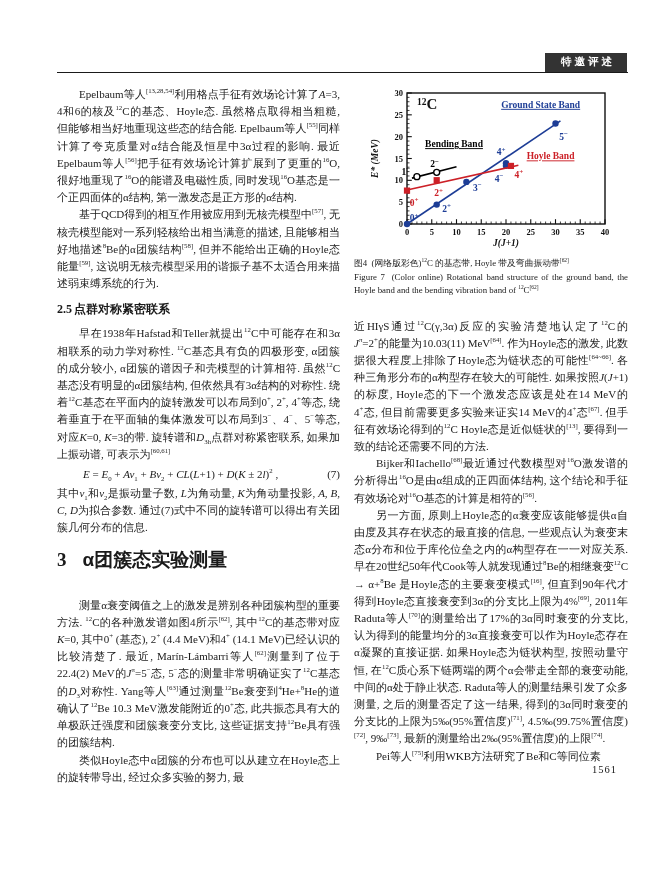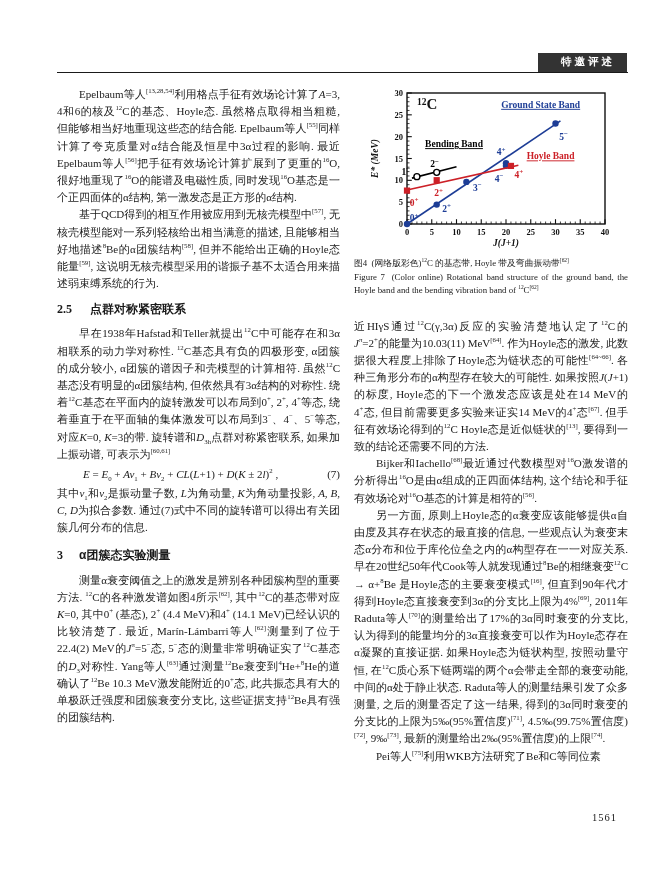--- a/index.html
+++ b/index.html
@@ -6,53 +6,53 @@
   body{
     width:662px;height:883px;background:#ffffff;position:relative;
     font-family:"Liberation Serif","DejaVu Serif",serif;color:#1a1a1a;
     overflow:hidden;
   }
   .content{position:absolute;left:57px;top:50px;width:571px;}
   .badge{
     position:absolute;top:3px;right:1px;background:#333333;color:#ffffff;
     font-family:"Liberation Sans","DejaVu Sans",sans-serif;
     font-size:10.5px;font-weight:bold;letter-spacing:3px;
-    padding:2px 12px 3px 23px;
+    padding:2px 12px 3px 16px;
   }
   .rule{position:absolute;top:22px;left:0;width:100%;border-top:1.6px solid #1a1a1a;}
   .columns{position:absolute;top:36px;left:0;width:571px;display:flex;}
   .col-left{width:283px;margin-right:14px;}
   .col-right{width:274px;}
   .para{
     font-size:11px;line-height:17.2px;text-align:justify;
     text-indent:2em;margin:0;
   }
   .para.noindent{text-indent:0;}
   sup{font-size:0.62em;line-height:0;}
   sub{font-size:0.62em;line-height:0;}
   .h25{
     font-family:"Liberation Sans","DejaVu Sans",sans-serif;
     font-size:12px;font-weight:bold;margin:9px 0 7px 0;
   }
-  .h25 .no{margin-right:18px;font-family:"Liberation Serif",serif;}
+  .h25 .no{margin-right:2px;font-family:"Liberation Serif",serif;}
   .h3{
     font-family:"Liberation Sans","DejaVu Sans",sans-serif;
-    font-size:12px;font-weight:bold;margin:10px 0 8px 0;
+    font-size:19px;font-weight:bold;margin:10px 0 24px 0;
   }
   .h3 .no{margin-right:16px;font-family:"Liberation Serif",serif;}
   .equation{
     display:flex;align-items:center;justify-content:space-between;
     font-size:11px;margin:5px 0 5px 0;padding-left:26px;
   }
   .figure{margin-bottom:20px;}
   .figure svg{display:block;margin:0 auto;}
   .caption{font-size:8.8px;line-height:13.5px;text-align:justify;margin-top:7px;}
   .caption .cn{display:block;}
   .caption b{font-weight:normal;}
-  .pagenum{position:absolute;left:592px;top:812px;font-size:10.5px;letter-spacing:1px;}
+  .pagenum{position:absolute;left:592px;top:764px;font-size:10.5px;letter-spacing:1px;}
 </style>
 </head>
 <body>
 
 <div class="content">
 
   <div class="badge">特邀评述</div>
   <div class="rule"></div>
 
   <div class="columns">
@@ -72,20 +72,21 @@
         <span>(7)</span>
       </div>
 
       <p class="para noindent">其中<i>v</i><sub>1</sub>和<i>v</i><sub>2</sub>是振动量子数, <i>L</i>为角动量, <i>K</i>为角动量投影, <i>A</i>, <i>B</i>, <i>C</i>, <i>D</i>为拟合参数. 通过(7)式中不同的旋转谱可以得出有关团簇几何分布的信息.</p>
 
       <div class="h3">
         <span class="no">3</span><span>α团簇态实验测量</span>
       </div>
 
       <p class="para">测量α衰变阈值之上的激发是辨别各种团簇构型的重要方法. <sup>12</sup>C的各种激发谱如图4所示<sup>[62]</sup>, 其中<sup>12</sup>C的基态带对应<i>K</i>=0, 其中0<sup>+</sup> (基态), 2<sup>+</sup> (4.4 MeV)和4<sup>+</sup> (14.1 MeV)已经认识的比较清楚了. 最近, Marín-Lámbarri等人<sup>[62]</sup>测量到了位于22.4(2) MeV的<i>J</i><sup>π</sup>=5<sup>−</sup>态, 5<sup>−</sup>态的测量非常明确证实了<sup>12</sup>C基态的<i>D</i><sub>3</sub>对称性. Yang等人<sup>[63]</sup>通过测量<sup>12</sup>Be衰变到<sup>4</sup>He+<sup>8</sup>He的道确认了<sup>12</sup>Be 10.3 MeV激发能附近的0<sup>+</sup>态, 此共振态具有大的单极跃迁强度和团簇衰变分支比, 这些证据支持<sup>12</sup>Be具有强的团簇结构.</p>
+      <p class="para">类似Hoyle态中α团簇的分布也可以从建立在Hoyle态上的旋转带导出, 经过众多实验的努力, 最</p>
     </div>
 
     <div class="col-right">
 
       <div class="figure">
         <div id="chart-holder">
             <svg width="244" height="164" viewBox="0 0 244 164">
               <rect x="38" y="7" width="198" height="131" fill="none" stroke="#111" stroke-width="1.4"></rect>
               <line x1="42.95" y1="138" x2="42.95" y2="135.5" stroke="#111" stroke-width="0.8"></line>
               <line x1="47.9" y1="138" x2="47.9" y2="135.5" stroke="#111" stroke-width="0.8"></line>

